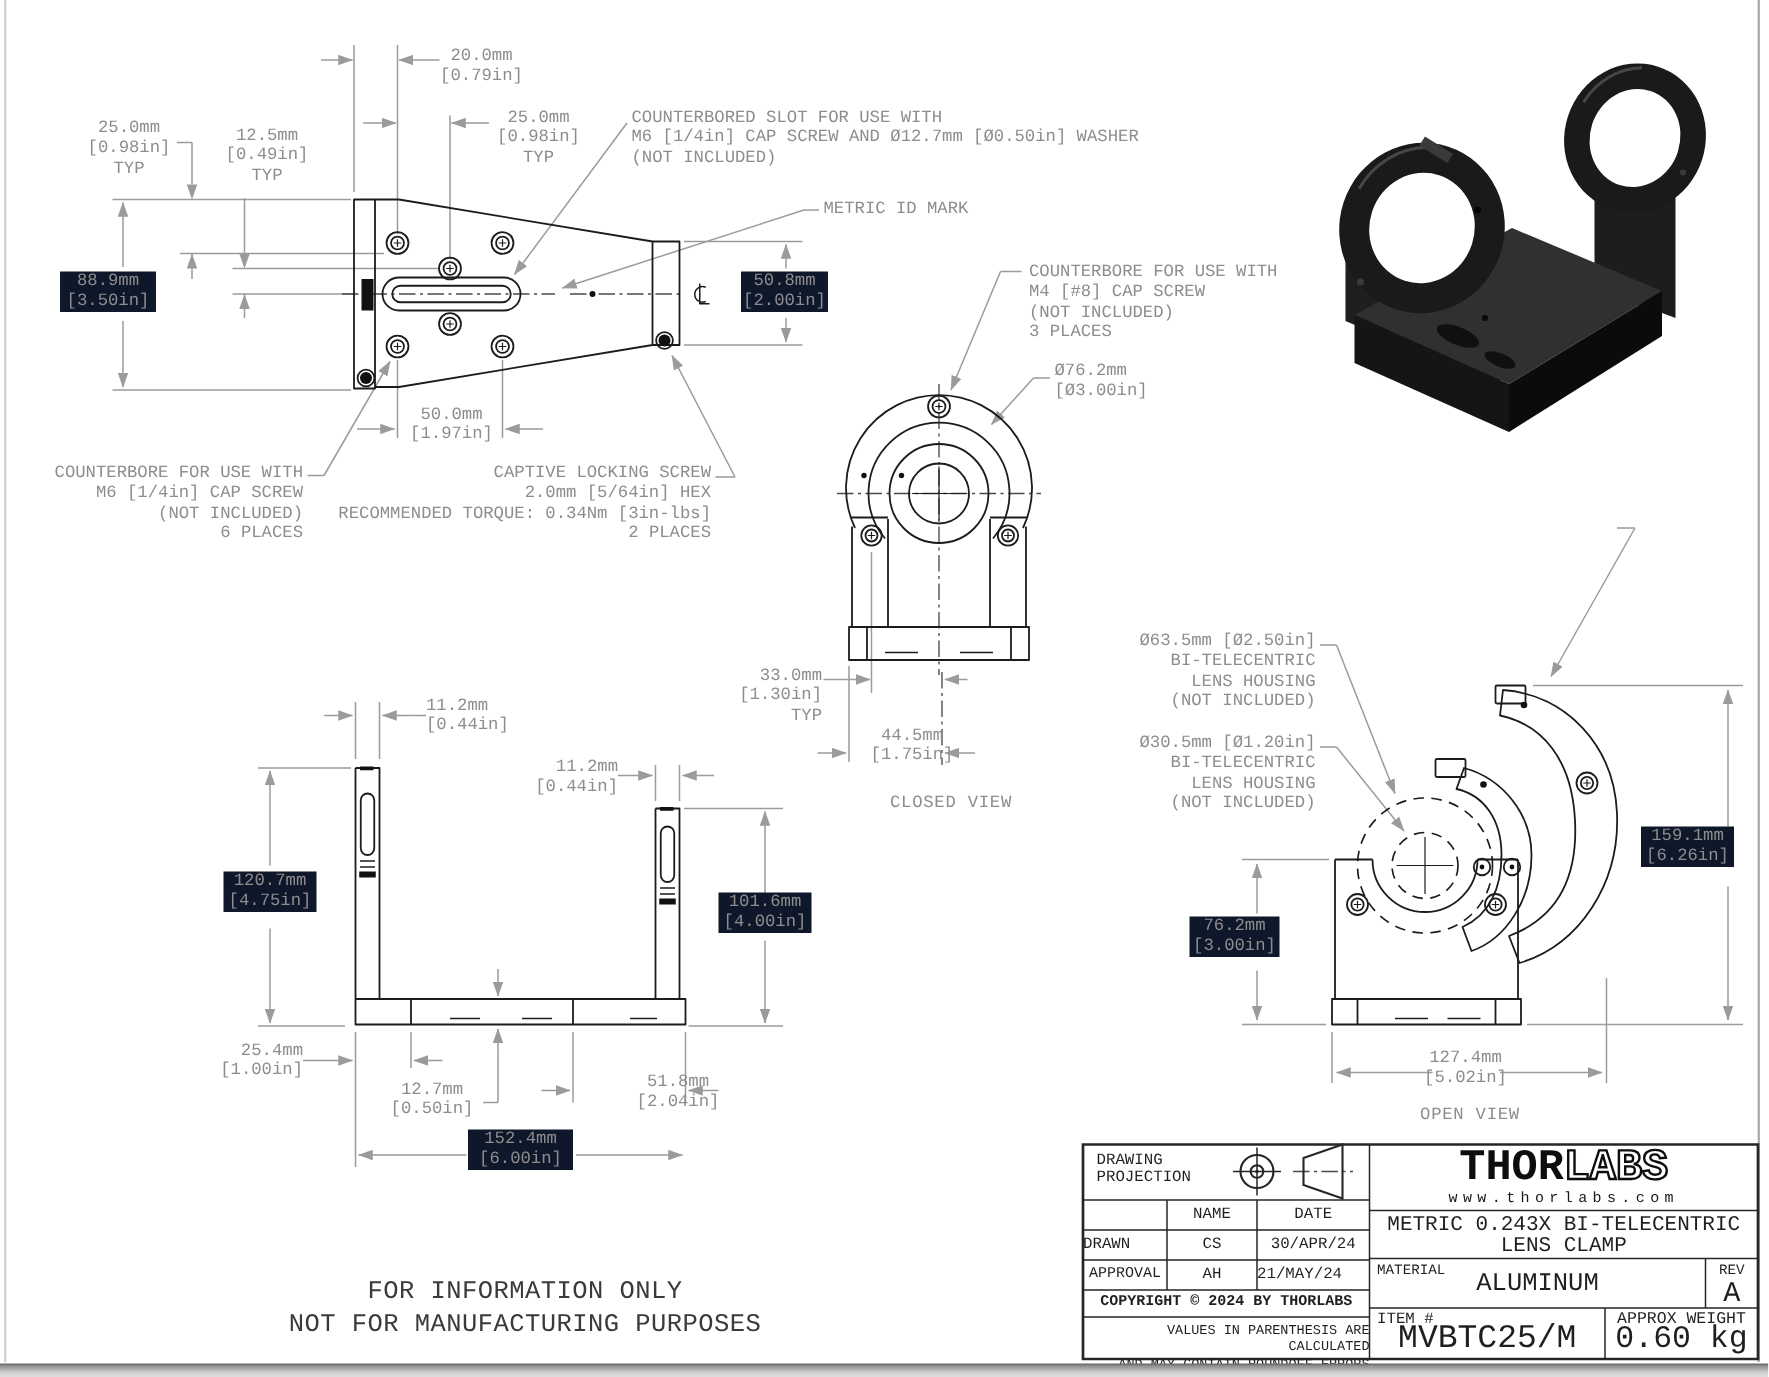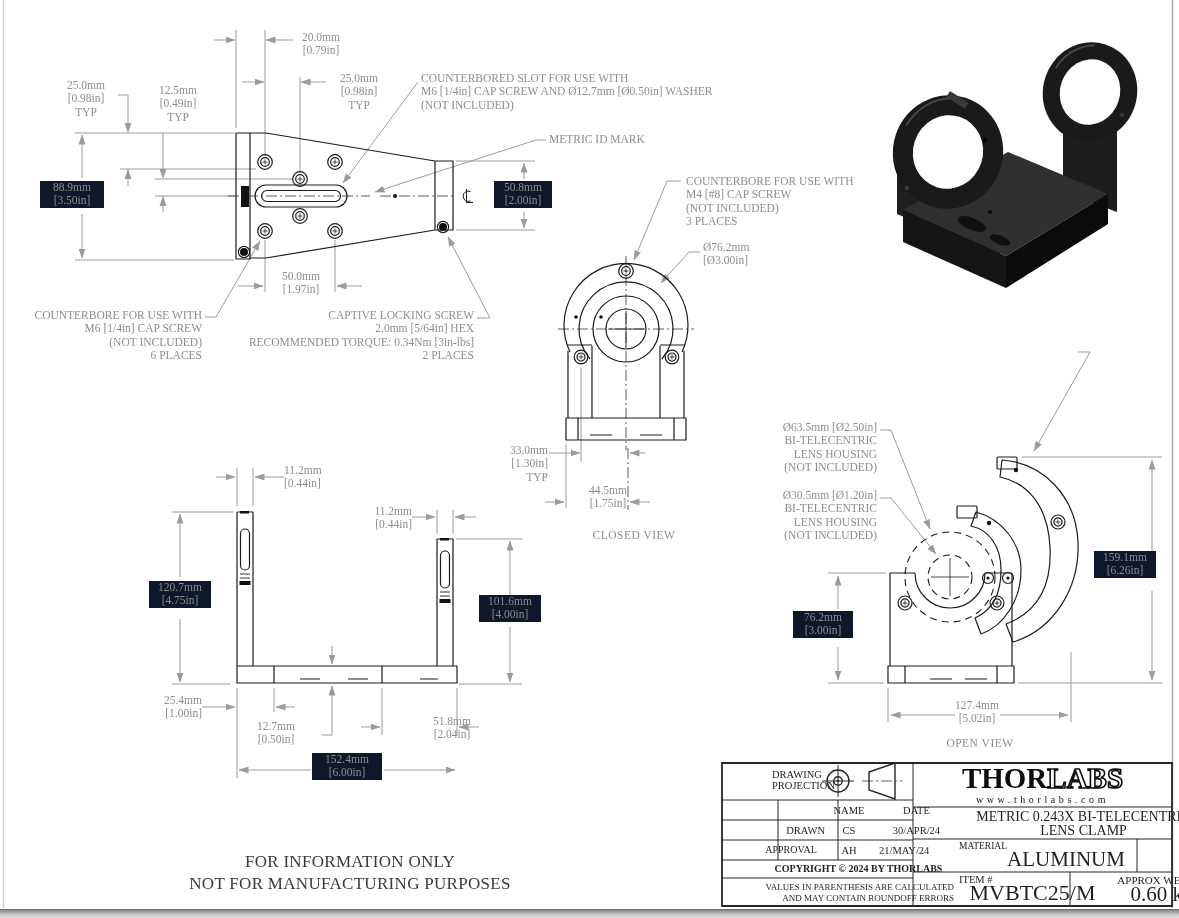--- a/index.html
+++ b/index.html
@@ -1,27 +1,27 @@
 <!DOCTYPE html>
 <html><head>
 <meta charset="utf-8">
 <style>
   html,body{margin:0;padding:0;background:#fff;}
   .sheet{position:relative;width:1179px;height:918px;background:#ffffff;overflow:hidden;
-         font-family:Liberation Serif, serif;}
+         font-family:Liberation Mono, monospace;}
   svg{position:absolute;left:0;top:0;}
   .t{position:absolute;white-space:pre-line;color:#8d8d8d;font-size:11.5px;line-height:1.16;}
   .c{text-align:center}.r{text-align:right}.l{text-align:left}
   .bg{background:#0f172a}
   .viewlabel{color:#8d8d8d;font-size:11.5px;letter-spacing:.5px}
   .note{color:#3a3a3a;font-size:17px;line-height:1.3;letter-spacing:.3px}
-  .tb{color:#1f1f1f;white-space:pre-line;position:absolute;margin-left:41px;}
+  .tb{color:#1f1f1f;white-space:pre-line;position:absolute;}
   .tb-small{font-size:10.5px;line-height:1.05;}
   .tb-tiny{font-size:9px;line-height:1.25;}
-  .tb-big{font-size:21px;}
+  .tb-big{font-size:17px;}
   .logo{position:absolute;left:913px;top:764px;width:259px;text-align:center;}
   .logo-line{font-weight:bold;font-size:29px;line-height:1.0;letter-spacing:0px;}
   .logo-thor{color:#0d0d0d;}
   .logo-labs{color:#ffffff;-webkit-text-stroke:1.6px #0d0d0d;text-shadow:0 0 1px #0d0d0d;margin-top:24px;}
   .website{font-size:10px;letter-spacing:3.6px;color:#161616;margin-top:1px;}
   .bottombar{position:absolute;left:0;top:909px;width:1179px;height:9px;
      background:linear-gradient(#858585,#cfcfcf 55%,#e3e3e3);border-top:1px solid #6f6f6f;}
 </style>
 </head>
 <body>
@@ -323,21 +323,21 @@
 <div class="t l" style="left:284px;top:464px;width:60px">11.2mm
 [0.44in]</div>
 <div class="t r" style="left:356px;top:505px;width:56px">11.2mm
 [0.44in]</div>
 <div class="t c bg" style="left:149px;top:581px;width:62px">120.7mm
 [4.75in]</div>
 <div class="t c bg" style="left:479px;top:595px;width:62px">101.6mm
 [4.00in]</div>
 <div class="t r" style="left:146px;top:694px;width:56px">25.4mm
 [1.00in]</div>
-<div class="t c" style="left:246px;top:720px;width:60px">12.7mm
+<div class="t c" style="left:258px;top:720px;width:60px">12.7mm
 [0.50in]</div>
 <div class="t c" style="left:422px;top:715px;width:60px">51.8mm
 [2.04in]</div>
 <div class="t c bg" style="left:312px;top:753px;width:70px">152.4mm
 [6.00in]</div>
 
 <div class="t r" style="left:749px;top:421px;width:128px">Ø63.5mm [Ø2.50in]
 BI-TELECENTRIC
 LENS HOUSING
 (NOT INCLUDED)</div>
@@ -353,21 +353,21 @@
 [5.02in]</div>
 <div class="t c viewlabel" style="left:920px;top:737px;width:120px">OPEN VIEW</div>
 
 <div class="t c note" style="left:128px;top:851px;width:444px">FOR INFORMATION ONLY
 NOT FOR MANUFACTURING PURPOSES</div>
 
 <div class="tb tb-small" style="left:731px;top:769px;width:70px">DRAWING
 PROJECTION</div>
 <div class="tb tb-small" style="left:778px;top:805px;width:60px;text-align:center">NAME</div>
 <div class="tb tb-small" style="left:838px;top:805px;width:75px;text-align:center">DATE</div>
-<div class="tb tb-small" style="left:743px;top:825px;width:41px;text-align:right">DRAWN</div>
+<div class="tb tb-small" style="left:722px;top:825px;width:41px;text-align:left">DRAWN</div>
 <div class="tb tb-small" style="left:778px;top:825px;width:60px;text-align:center">CS</div>
 <div class="tb tb-small" style="left:838px;top:825px;width:75px;text-align:center">30/APR/24</div>
 <div class="tb tb-small" style="left:722px;top:845px;width:56px;text-align:center;font-size:10px">APPROVAL</div>
 <div class="tb tb-small" style="left:778px;top:845px;width:60px;text-align:center">AH</div>
 <div class="tb tb-small" style="left:838px;top:845px;width:86px;text-align:left">21/MAY/24</div>
 <div class="tb" style="left:722px;top:863px;width:191px;text-align:center;font-size:10px;font-weight:bold">COPYRIGHT © 2024 BY THORLABS</div>
 <div class="tb tb-tiny" style="left:722px;top:882px;width:191px;text-align:right">VALUES IN PARENTHESIS ARE CALCULATED
 AND MAY CONTAIN ROUNDOFF ERRORS</div>
 
 <div class="logo">

